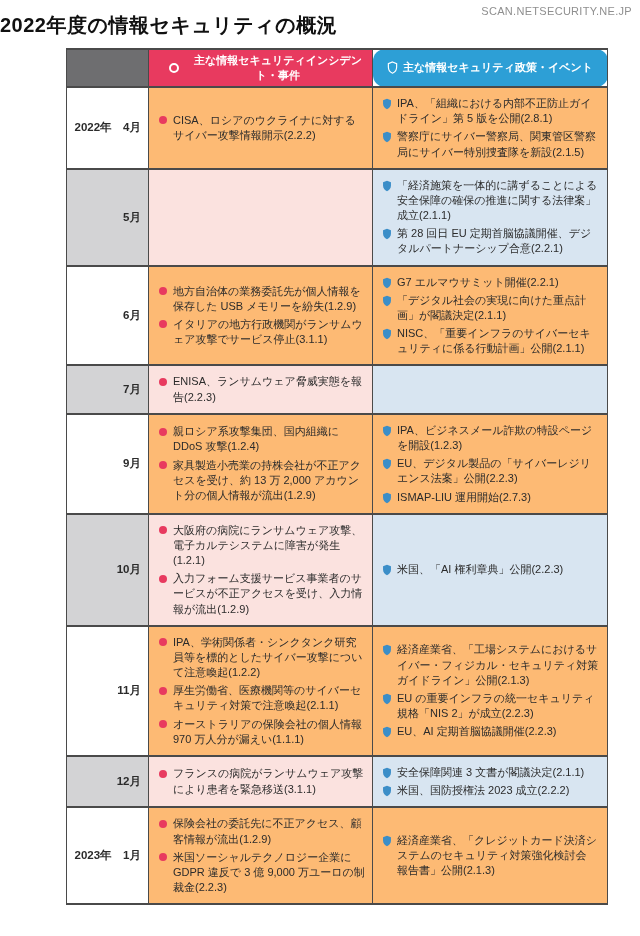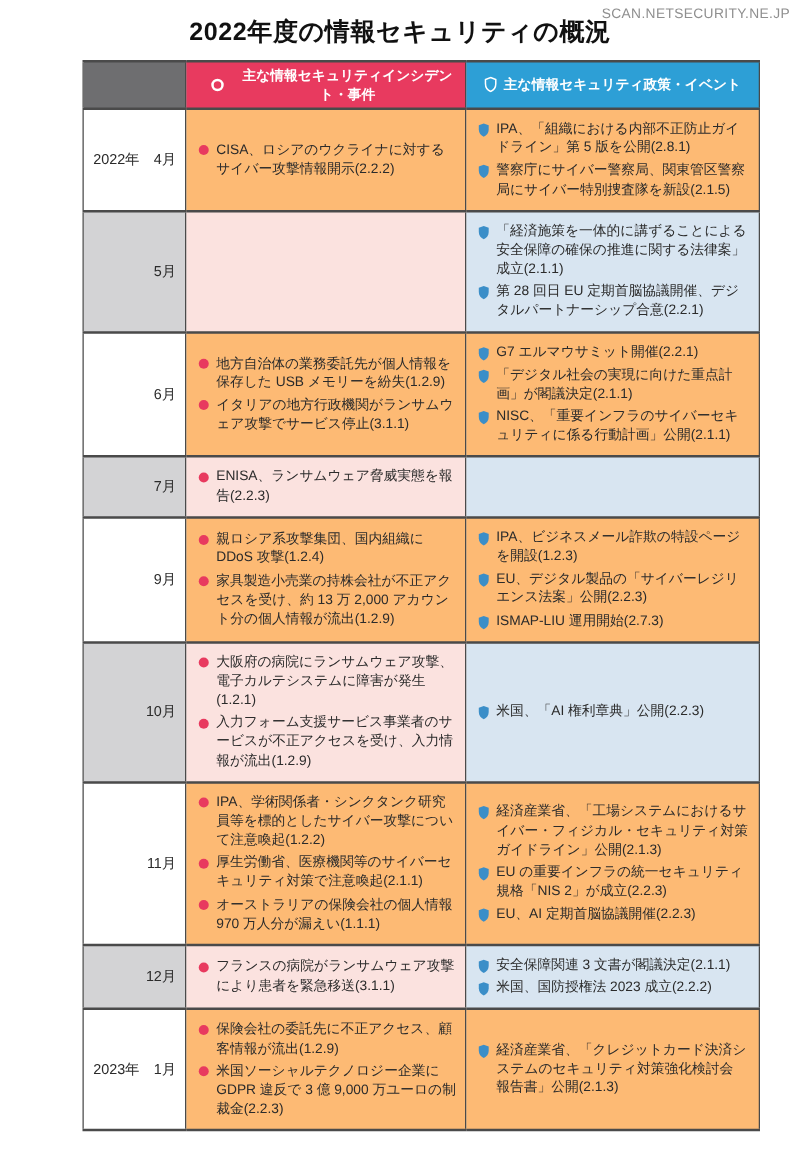--- a/index.html
+++ b/index.html
@@ -20,21 +20,20 @@
     color:var(--text);
     position:relative;
     height:936px;
     overflow:hidden;
   }
   .watermark{
     position:absolute;top:5px;right:8px;
     font-size:11px;color:#8f8f8f;letter-spacing:.3px;
   }
   .title{
-    text-align:center;
     font-size:20px;
     font-weight:bold;
     color:#111;
     padding-top:12px;
     letter-spacing:.5px;
   }
   table.overview{
     border-collapse:collapse;
     margin:9px 0 0 66px;
     width:541px;
@@ -46,32 +45,32 @@
     border-top-width:2px;
     border-bottom-width:2px;
     vertical-align:middle;
   }
   col.c-month{width:82px;}
   col.c-inc{width:224px;}
   col.c-pol{width:235px;}
   thead th{height:38px;font-size:11px;font-weight:bold;color:#fff;text-align:center;}
   th.corner{background:var(--corner-gray);}
   th.inc-head{background:var(--red);padding-left:20px;}
-  th.pol-head{background:var(--blue);}
+  th.pol-head{background:var(--blue);border-radius:12px;}
   .head-inner{display:inline-flex;align-items:center;gap:5px;justify-content:center;}
   .ring{
     display:inline-block;width:10px;height:10px;border:2px solid #fff;border-radius:50%;
     flex:0 0 auto;
   }
   .head-shield{width:11px;height:13px;flex:0 0 auto;}
   td.month{
     text-align:right;
     padding:3px 7px 3px 4px;
     font-size:11.5px;
-    font-weight:normal;
+    font-weight:bold;
     background:#fff;
     white-space:nowrap;
   }
   td.inc,td.pol{background:#fdba74;padding:5px 7px 5px 9px;}
   tbody tr:nth-child(even) td.month{background:var(--gray-cell);}
   tbody tr:nth-child(even) td.inc{background:var(--pink);}
   tbody tr:nth-child(even) td.pol{background:var(--ltblue);}
   .item{
     position:relative;
     padding-left:15px;

